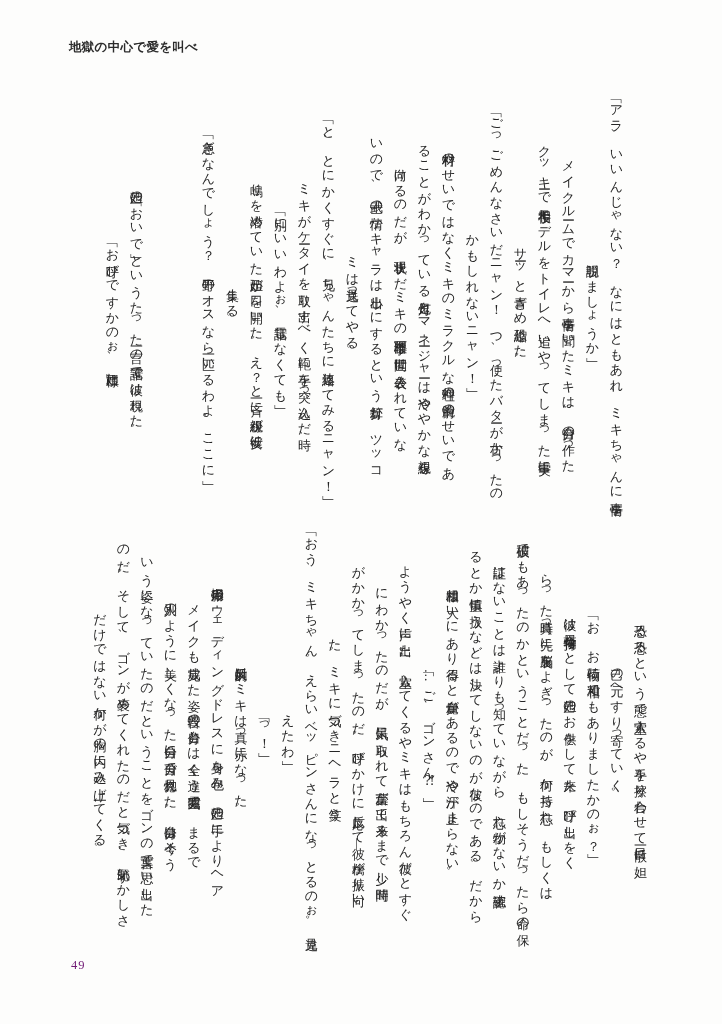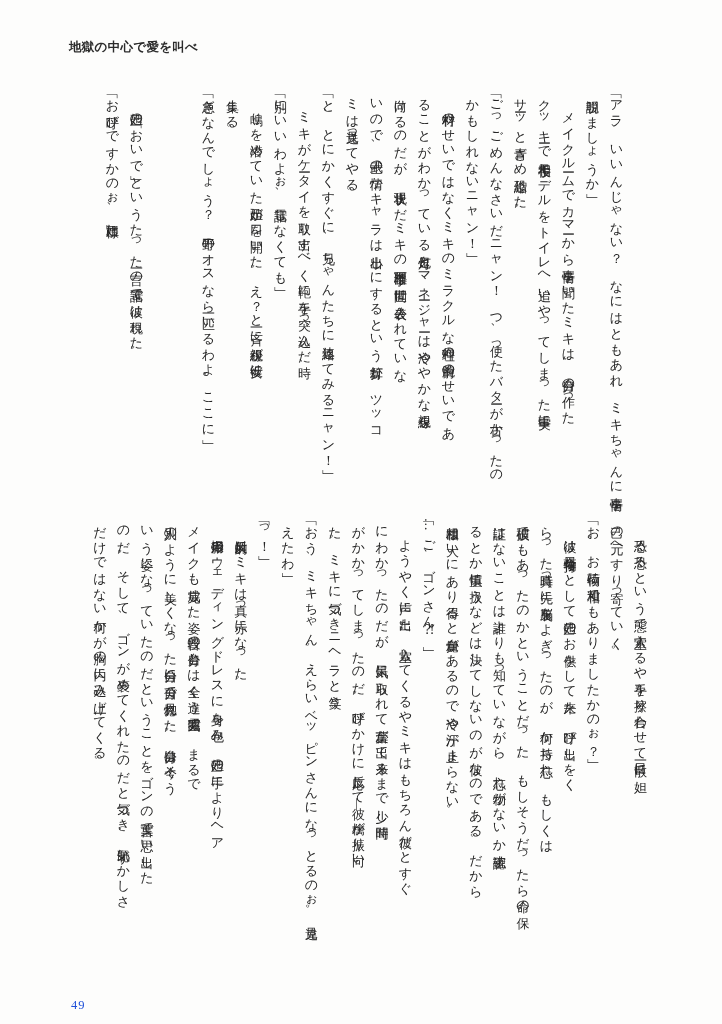--- a/index.html
+++ b/index.html
@@ -4,29 +4,30 @@
 <style>
   html,body{margin:0;padding:0;background:#e8e8e8;}
   .page{
     position:relative;
     width:722px;height:1024px;
     margin:0 auto;
     background:#fdfdfc;
     overflow:hidden;
     font-family:"Liberation Serif","DejaVu Serif",serif;
     color:#262626;
+    text-align:center;
   }
   .running-title{
     position:absolute;left:69px;top:39px;
     font-size:12.5px;letter-spacing:0.3px;color:#2b2b2b;
     font-weight:bold;
   }
   .page-number{
     position:absolute;left:71px;top:958px;
-    font-size:12.5px;color:#1d4ed8;letter-spacing:1px;margin-top:40px;
+    font-size:12.5px;color:#701a75;letter-spacing:1px;
   }
   .dan{
     position:absolute;
     writing-mode:vertical-rl;
     text-orientation:mixed;
     font-size:13px;
     letter-spacing:0.7px;
     color:#262626;
   }
   .dan p{

